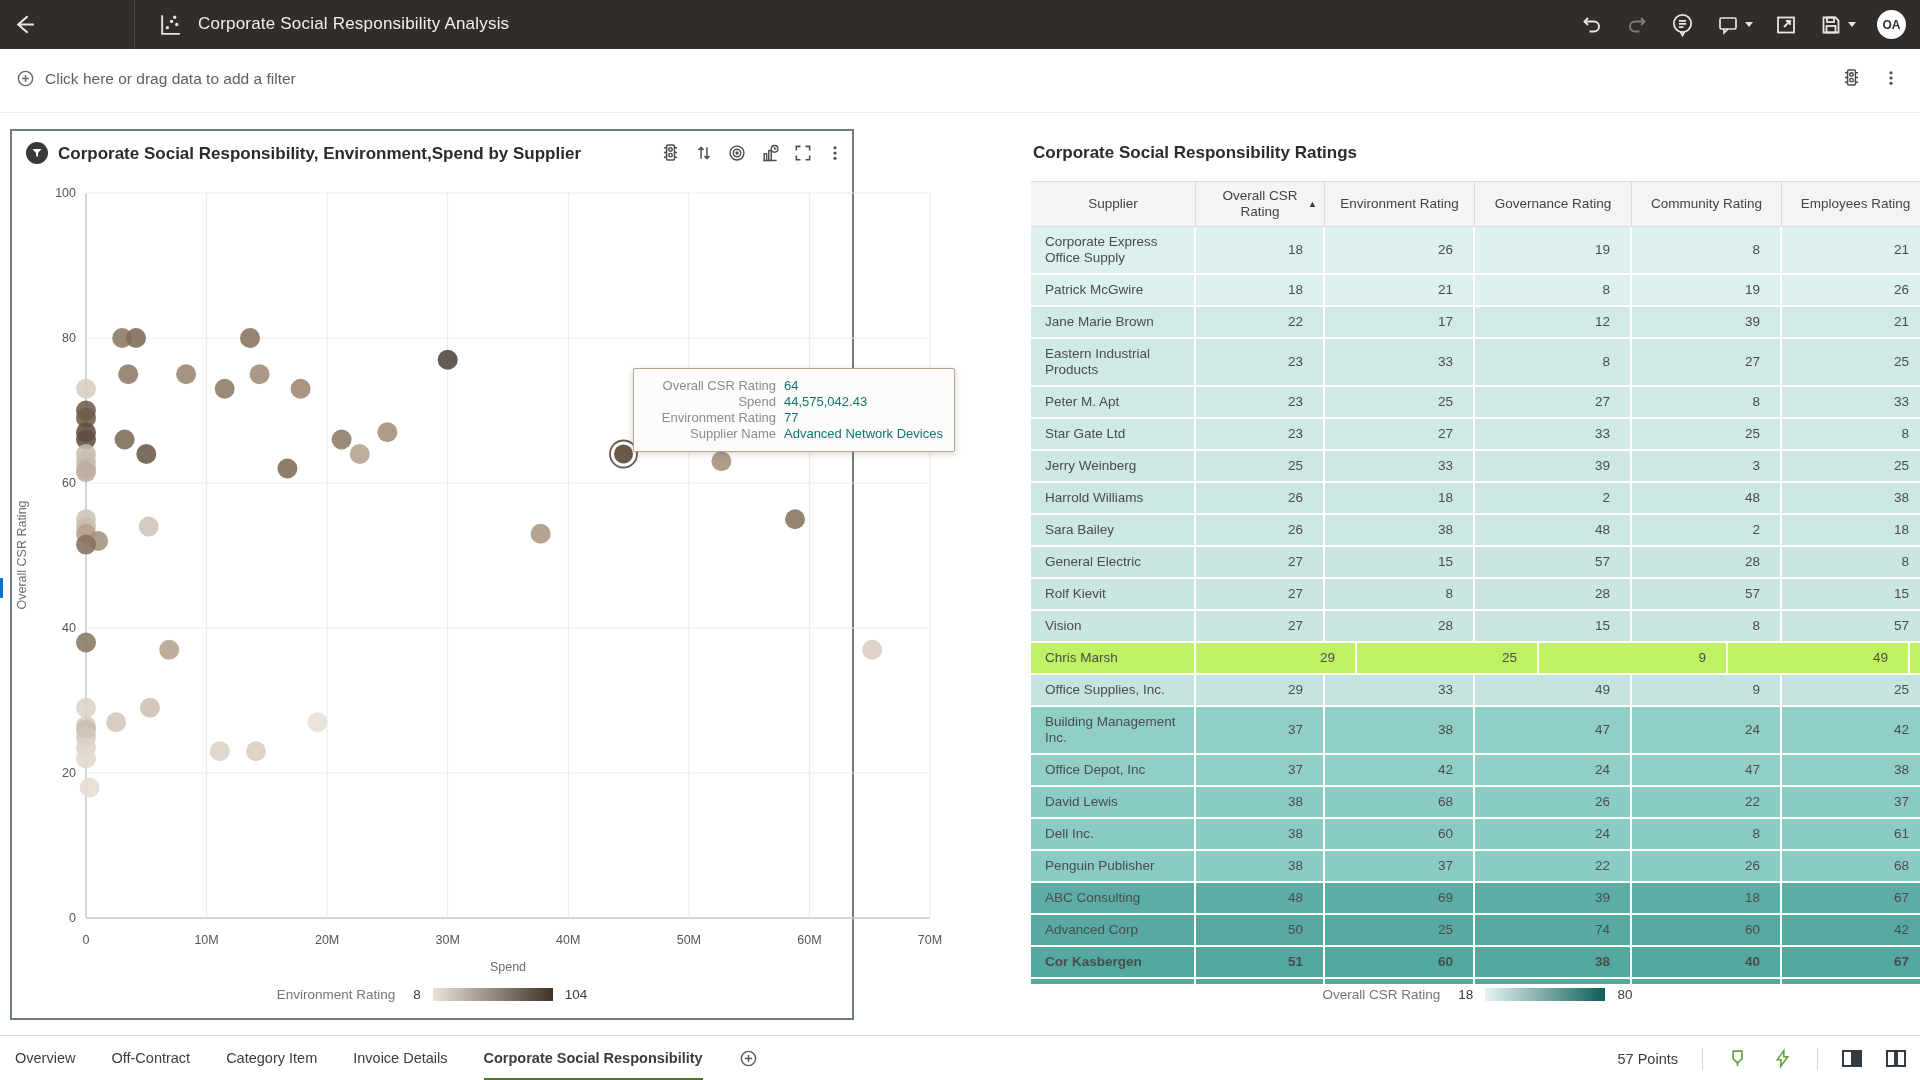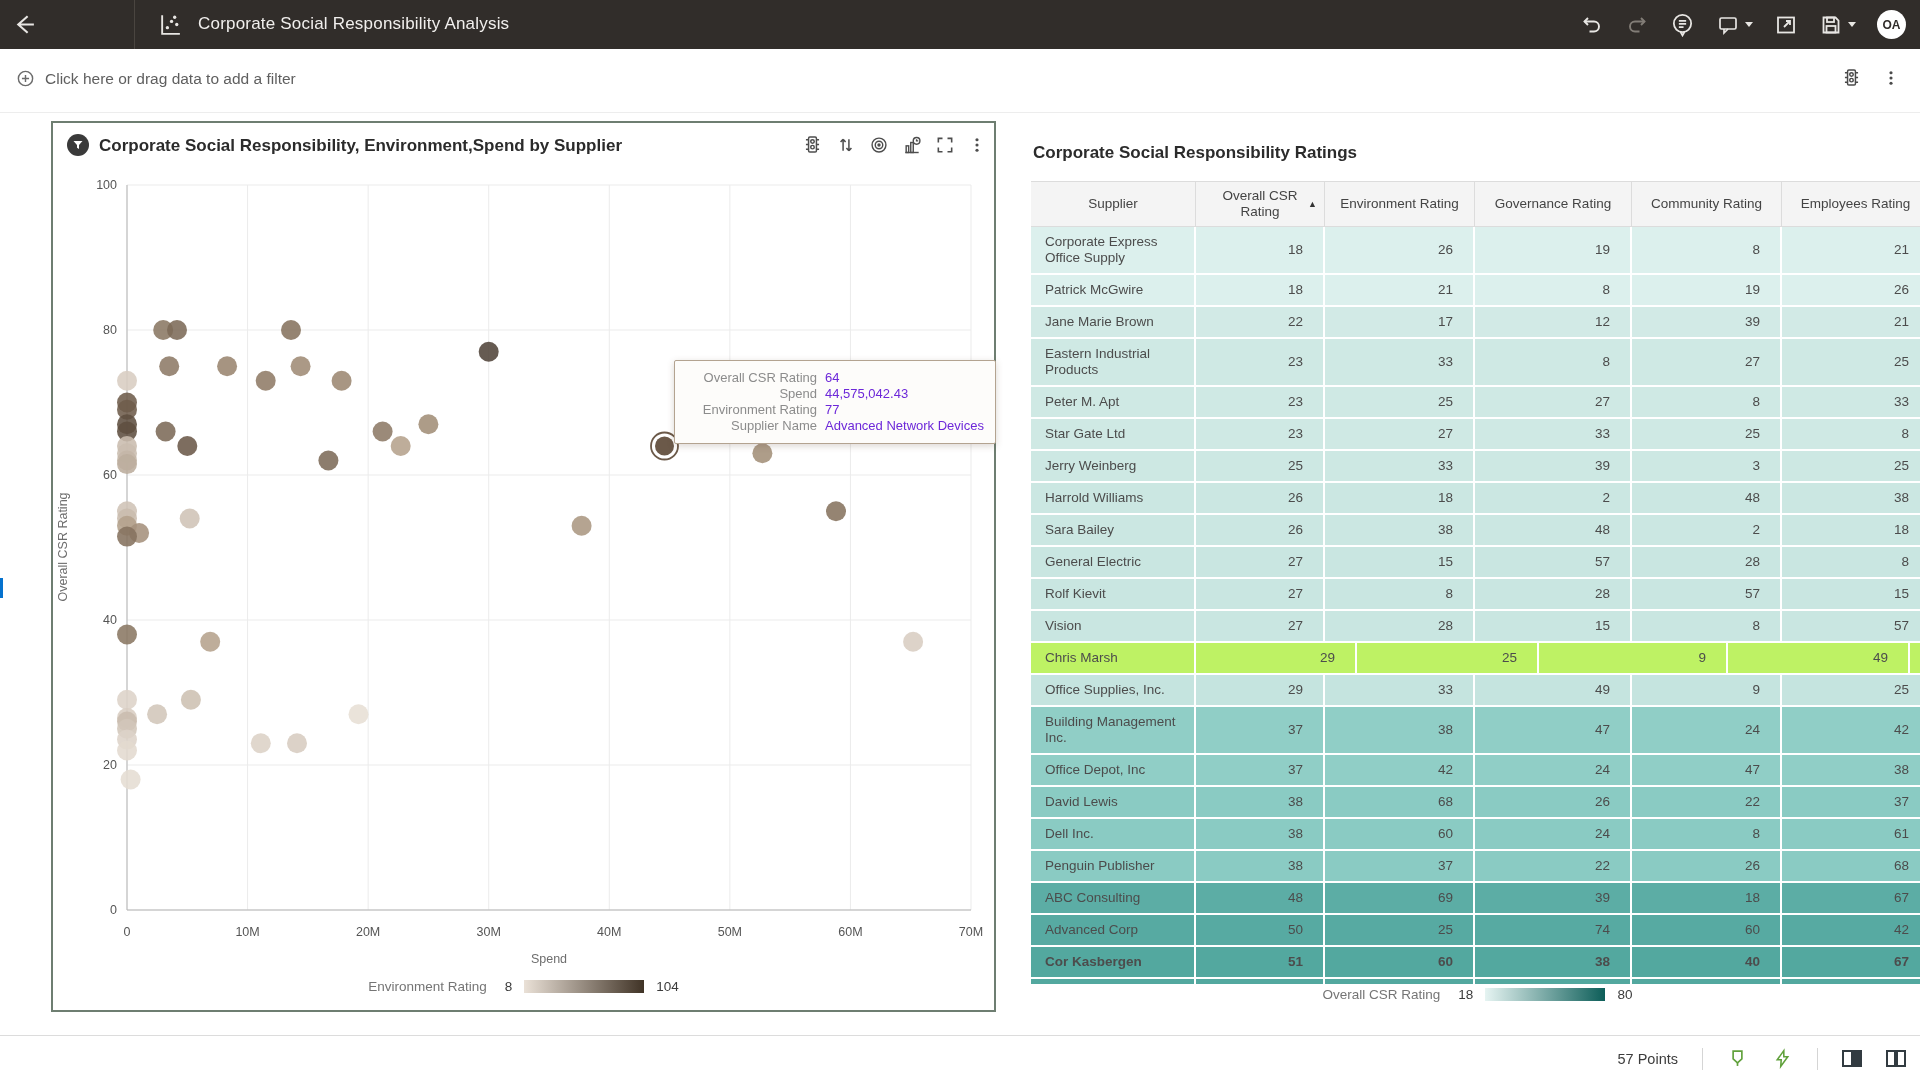--- a/index.html
+++ b/index.html
@@ -24,35 +24,35 @@
   .icon-pair { display:flex; align-items:center; cursor:pointer; }
 
   
   #filterbar { position:absolute; left:0; top:49px; width:1920px; height:64px; background:#fff;
     border-bottom:1px solid #ededed; }
   #filter-prompt { position:absolute; left:16px; top:20px; display:flex; align-items:center; gap:10px;
     color:#5f5f5f; font-size:15.5px; cursor:pointer; }
   #filterbar-right { position:absolute; right:20px; top:18px; display:flex; align-items:center; gap:20px; color:#4a4a4a; }
 
   
-  #chart-panel { position:absolute; left:10px; top:121px; width:945px; height:891px; background:#fff;
-    border:2px solid #6e7e71;margin-left:41px; }
+  #chart-panel { position:absolute; left:10px; top:129px; width:844px; height:891px; background:#fff;
+    border:2px solid #6e7e71; }
   #chart-header { position:absolute; left:0; top:0; width:100%; height:46px; }
   #funnel-badge { position:absolute; left:14px; top:11px; width:22px; height:22px; border-radius:50%;
     background:#3a3a3a; display:flex; align-items:center; justify-content:center; }
   #chart-title { position:absolute; left:46px; top:13px; font-size:17px; font-weight:bold; color:#2b2b2b; }
   #chart-toolbar { position:absolute; right:8px; top:11px; display:flex; align-items:center; gap:13px; color:#4d4d4d; }
   #chart-toolbar svg { cursor:pointer; }
   #scatter-svg { position:absolute; left:0; top:0; }
   #tooltip { position:absolute; left:621px; top:237px; width:322px; background:#fdfcfa;
     border:1px solid #b3a390; border-radius:2px; box-shadow:0 2px 7px rgba(90,70,50,.22);
     padding:9px 12px 9px 10px; font-size:13px; line-height:16px; }
   #tooltip .tt-grid { display:grid; grid-template-columns:132px auto; column-gap:8px; row-gap:0; }
   #tooltip .tt-label { color:#8c8c8c; text-align:right; white-space:nowrap; }
-  #tooltip .tt-value { color:#6d28d9; white-space:nowrap; }
+  #tooltip .tt-value { color:#0f766e; white-space:nowrap; }
   .legend-row { position:absolute; left:0; top:856px; width:100%; display:flex; align-items:center;
     justify-content:center; gap:12px; font-size:13.5px; color:#3c3c3c; }
   .legend-label { color:#757575; margin-right:6px; }
   .grad-bar { width:120px; height:13px; }
   #left-handle { position:absolute; left:0; top:578px; width:3px; height:20px; background:#0572ce; }
 
   
   #table-panel { position:absolute; left:1026px; top:131px; width:918px; height:891px; background:#fff; }
   #table-title { position:absolute; left:7px; top:12px; font-size:17px; font-weight:bold; color:#2b2b2b; }
   .tgrid { display:grid; grid-template-columns:165px 129px 150px 157px 150px 147px; }
@@ -541,20 +541,33 @@
 
   <div id="table-legend-row">
     <span class="legend-label">Overall CSR Rating</span>
     <span>18</span>
     <span class="grad-bar" id="table-grad" style="background: linear-gradient(to right, rgb(230, 244, 242), rgb(13, 94, 89));"></span>
     <span>80</span>
   </div>
 </div>
 
 <div id="bottombar">
+  <div id="canvas-tabs">
+    <div class="c-tab">Overview</div>
+    <div class="c-tab">Off-Contract</div>
+    <div class="c-tab">Category Item</div>
+    <div class="c-tab">Invoice Details</div>
+    <div class="c-tab active">Corporate Social Responsibility</div>
+    <div id="add-canvas">
+      <svg width="19" height="19" viewBox="0 0 24 24" fill="none" stroke="#555" stroke-width="1.7">
+          <circle cx="12" cy="12" r="9"></circle>
+          <path d="M12 7.5 v9 M7.5 12 h9"></path>
+        </svg>
+    </div>
+  </div>
   <div id="bottom-right">
     <span id="points-label">57 Points</span>
     <span class="vdiv"></span>
     <svg class="green" width="21" height="21" viewBox="0 0 24 24" fill="none" stroke="currentColor" stroke-width="1.9">
         <path d="M7 3.5 h10 v9 l-5 4.5 l-5 -4.5 z"></path>
         <path d="M12 17 v3.5"></path>
       </svg>
     <svg class="green" width="21" height="21" viewBox="0 0 24 24" fill="none" stroke="currentColor" stroke-width="1.8">
         <path d="M13.5 3 L6 13.5 h4.5 L10 21 L18 10 h-4.5 z"></path>
       </svg>

